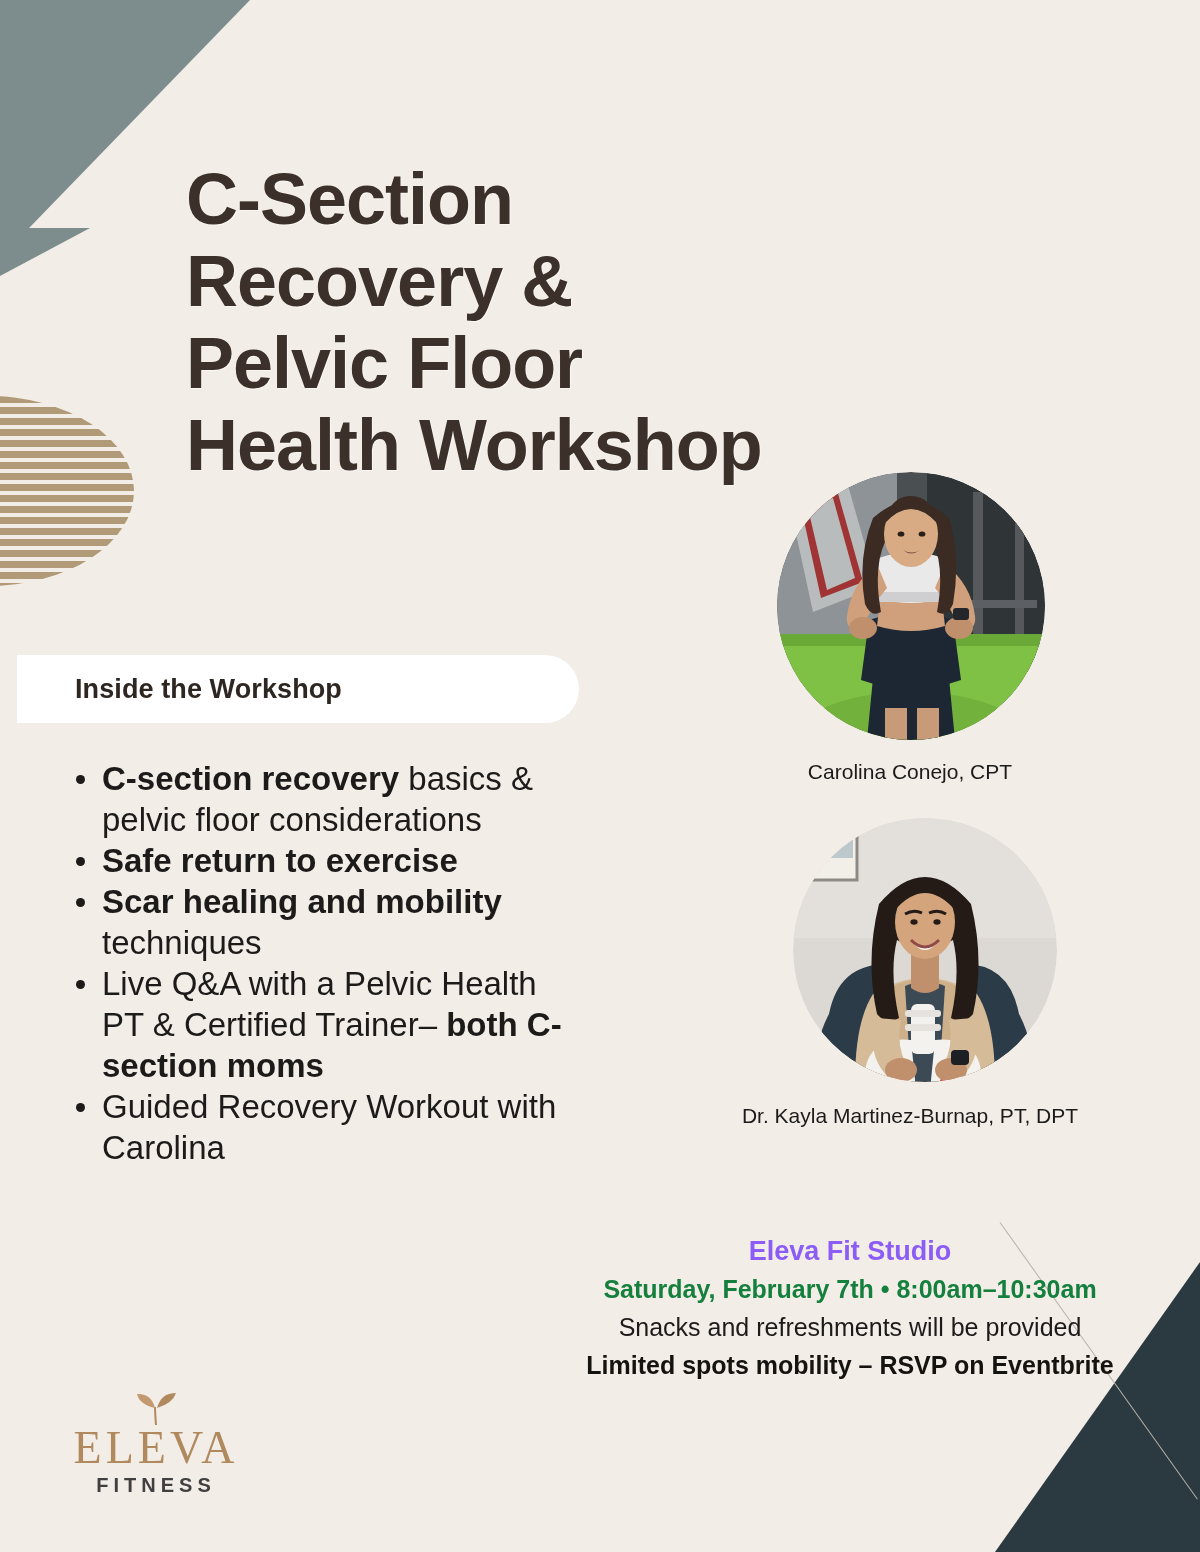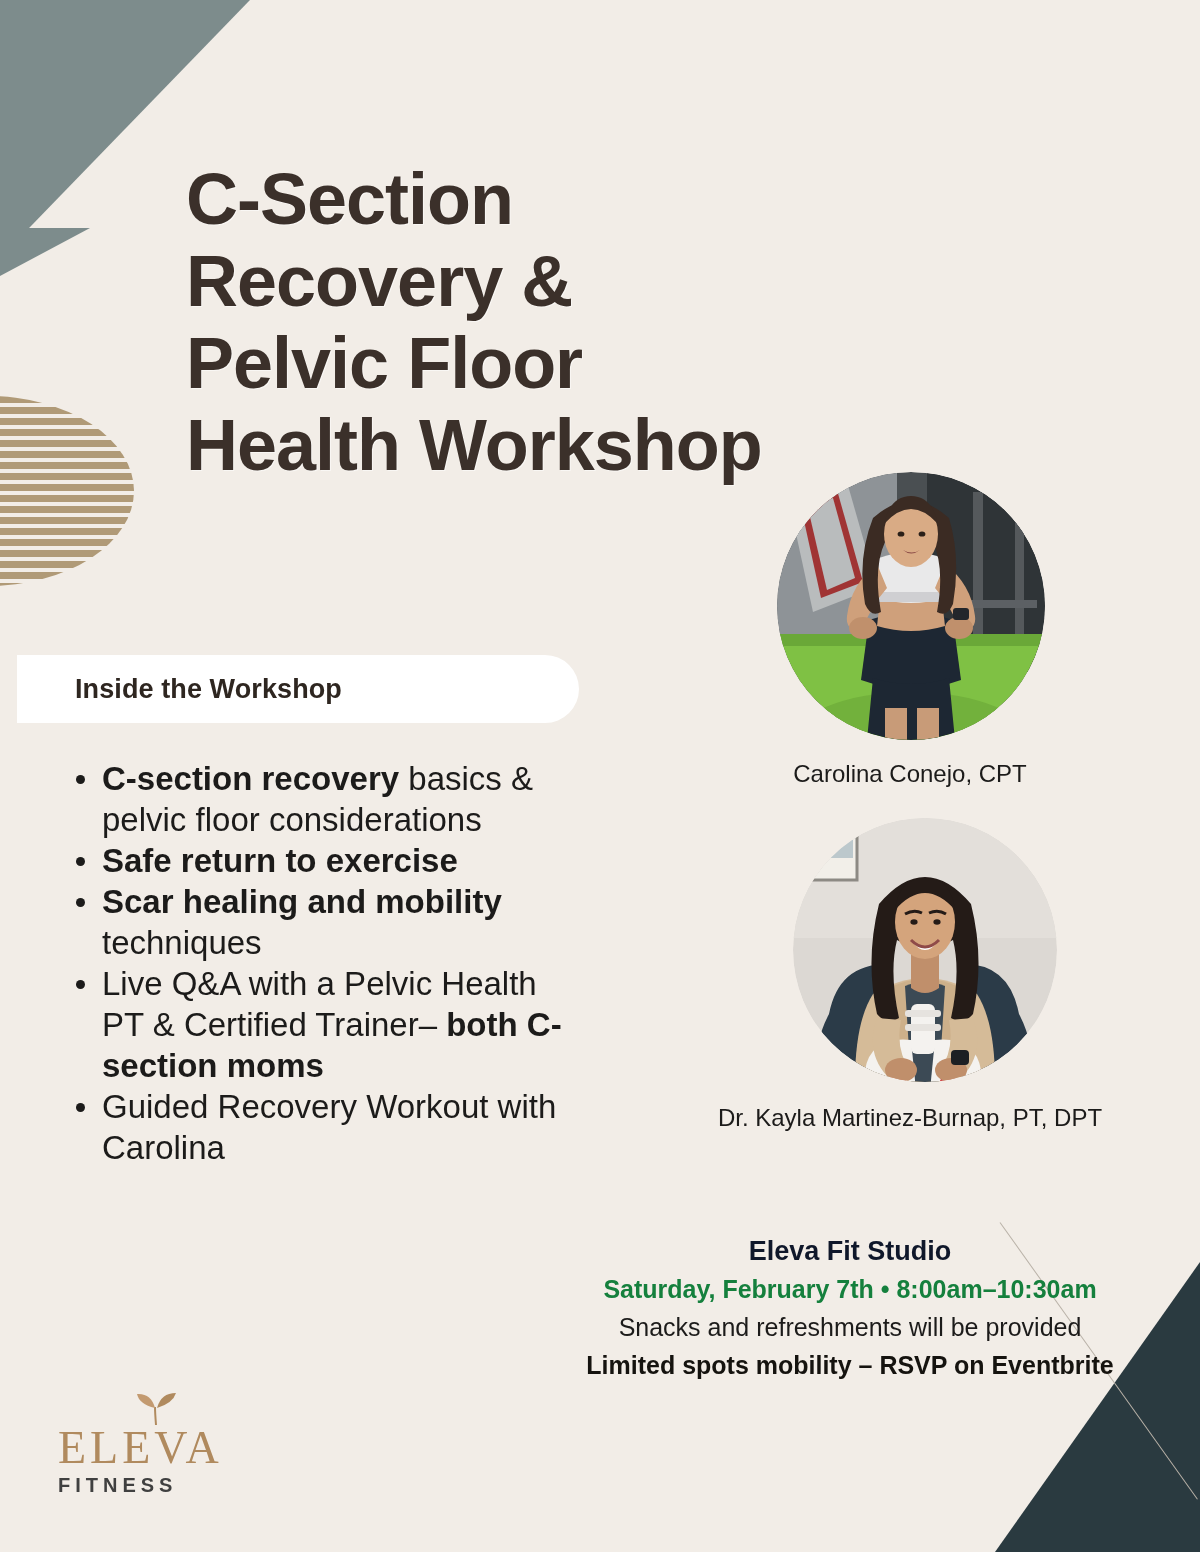--- a/index.html
+++ b/index.html
@@ -133,38 +133,38 @@
     position: absolute;
     border-radius: 50%;
     overflow: hidden;
   }
   .photo-1 { left: 777px; top: 472px; width: 268px; height: 268px; }
   .photo-2 { left: 793px; top: 818px; width: 264px; height: 264px; }
 
   .caption {
     position: absolute;
     text-align: center;
-    font-size: 24px;
+    font-size: 21px;
     color: #1C1B1A;
   }
   .caption-1 { left: 700px; top: 760px; width: 420px; }
   .caption-2 { left: 660px; top: 1104px; width: 500px; }
 
   
   .details {
     position: absolute;
     left: 540px;
     top: 1232px;
     width: 620px;
     text-align: center;
   }
   .details .venue {
     font-size: 27px;
     font-weight: bold;
-    color: #0f172a;
+    color: #8b5cf6;
     line-height: 38px;
   }
   .details .when {
     font-size: 25px;
     font-weight: bold;
     color: #15803d;
     line-height: 38px;
   }
   .details .snacks {
     font-size: 25px;
@@ -177,21 +177,21 @@
     color: #15130F;
     line-height: 38px;
   }
 
   
   .logo-eleva {
     position: absolute;
     left: 58px;
     top: 1392px;
     width: 196px;
-    text-align: left;
+    text-align: center;
   }
   .logo-eleva .word {
     font-family: "Liberation Serif", serif;
     font-size: 46px;
     letter-spacing: 4px;
     color: #B08A5E;
     line-height: 52px;
   }
   .logo-eleva .sub {
     font-size: 20px;

